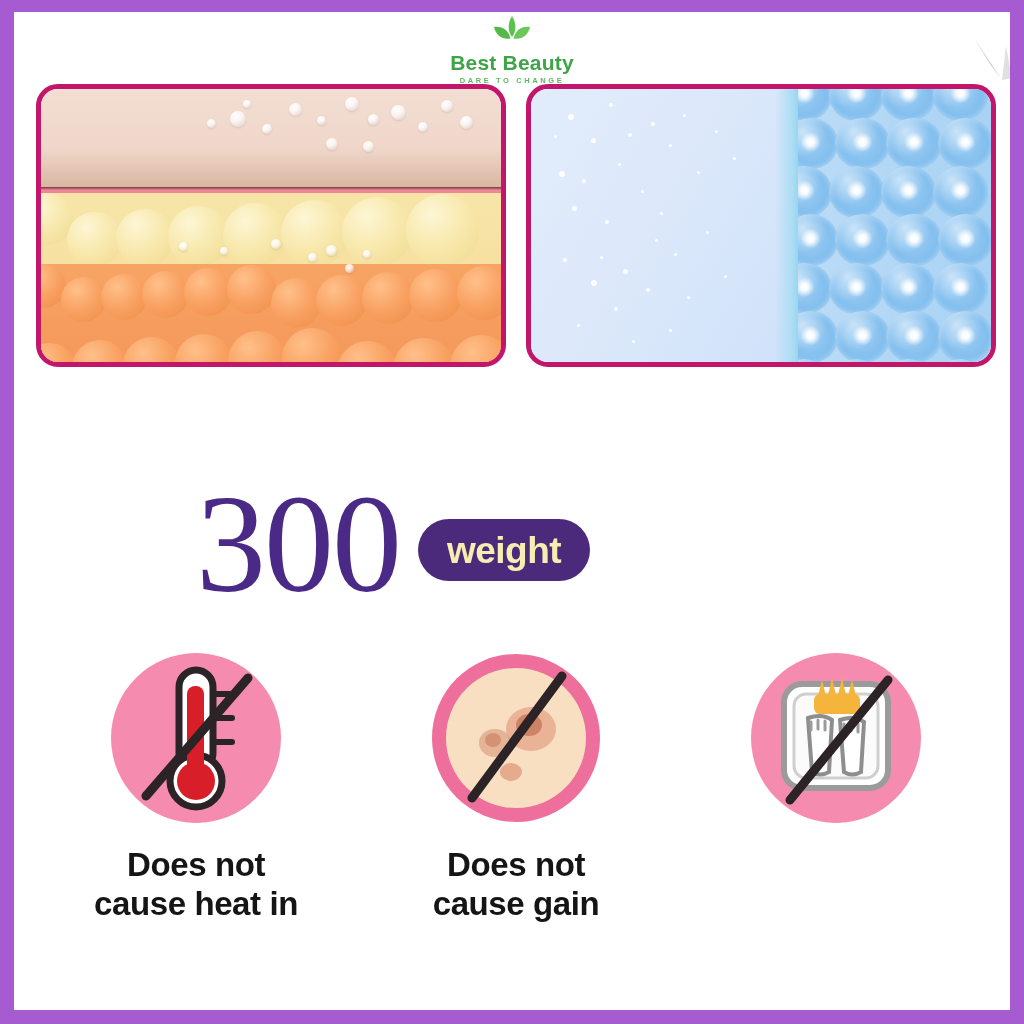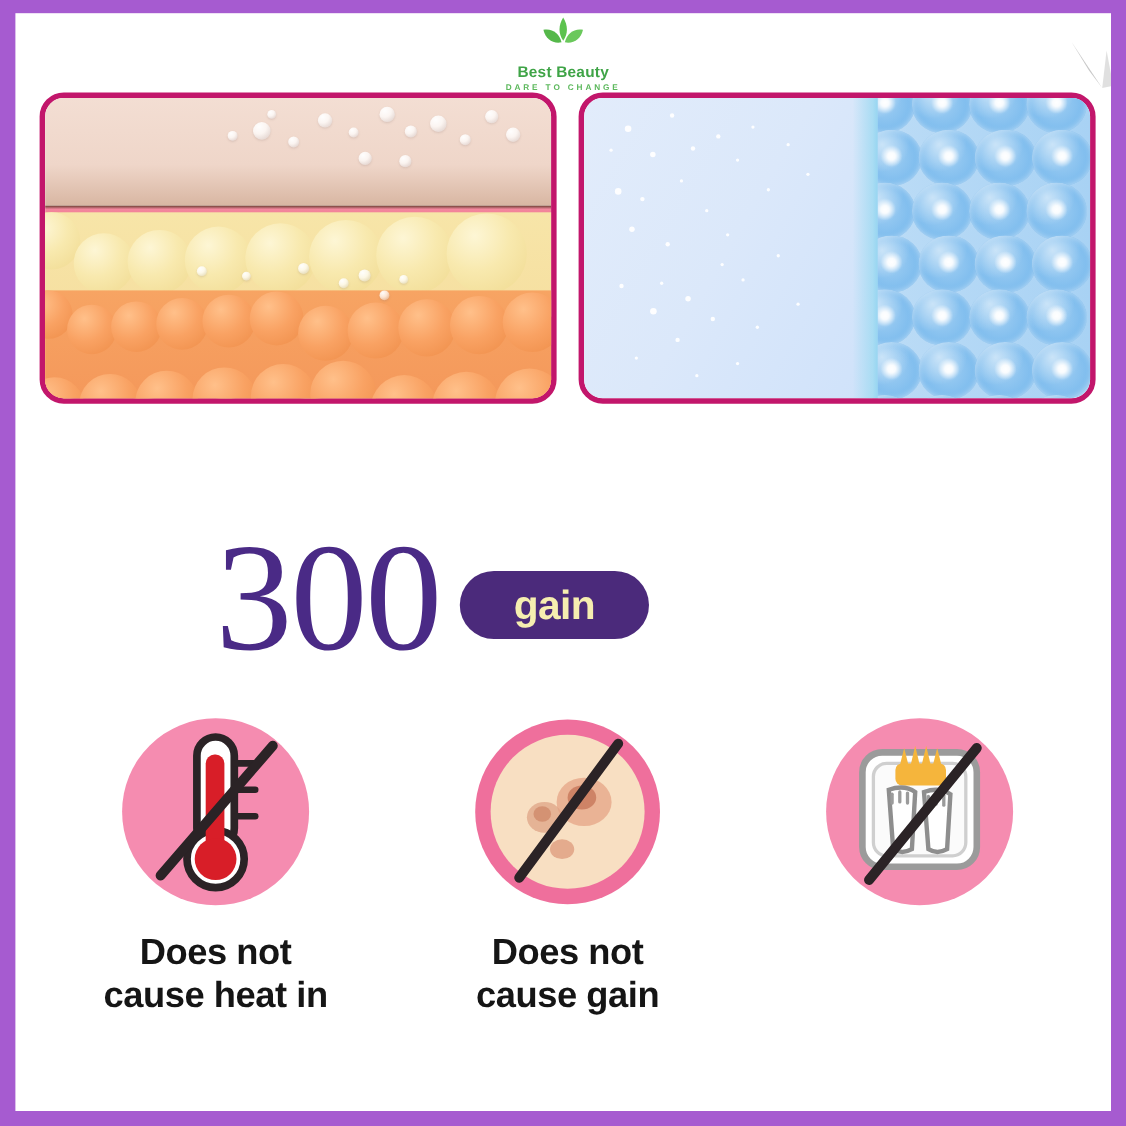--- a/index.html
+++ b/index.html
@@ -41,23 +41,23 @@
     line-height: 1;
   }
   .brand-leaves {
     display: block;
     margin: 0 auto;
     width: 46px;
     height: 36px;
   }
   .brand-name {
     display: block;
-    margin-top: 8px;
+    margin-top: 2px;
     font-family: "Liberation Sans", sans-serif;
-    font-size: 14px;
+    font-size: 21px;
     font-weight: bold;
     color: #3fa447;
     letter-spacing: 0.2px;
   }
   .brand-tagline {
     display: block;
     margin-top: 4px;
     font-family: "Liberation Sans", sans-serif;
     font-size: 7.5px;
     font-weight: bold;
@@ -442,21 +442,21 @@
               <div class="bubble" style="width: 25%; height: 16.6%; margin-left: -1.5%; margin-top: -1.5%;"></div>
             </div>
         </div>
       </div>
     </div>
 
 
     <div class="stats-row">
       <div class="stat-number stat-300">300</div>
       <div class="times-pill">
-        <span class="times-pill-text">gain</span>
+        <span class="times-pill-text">weight</span>
       </div>
     </div>
 
     <div class="benefits">
 
       <div class="benefit">
         <div class="benefit-icon-wrap">
           <svg viewBox="0 0 176 176" width="176" height="176">
             <circle cx="88" cy="88" r="85" fill="#f58cb0"></circle>
             <g>

